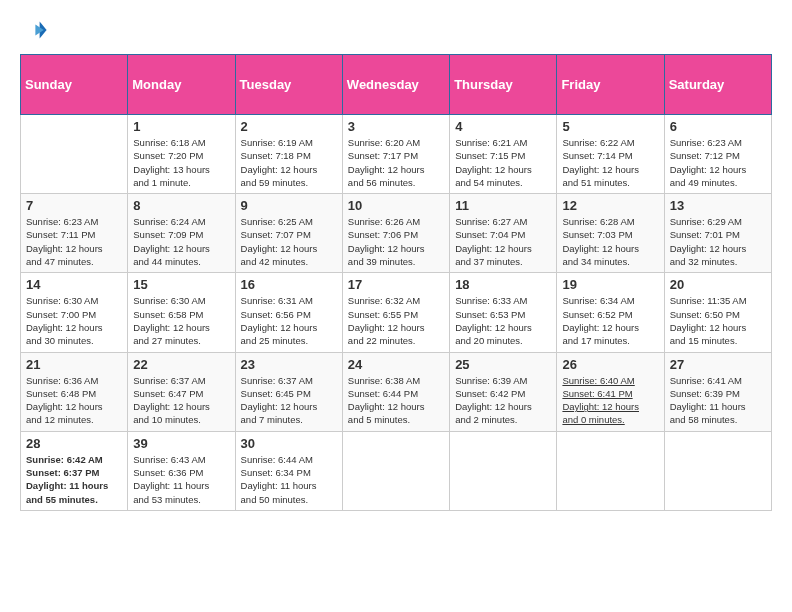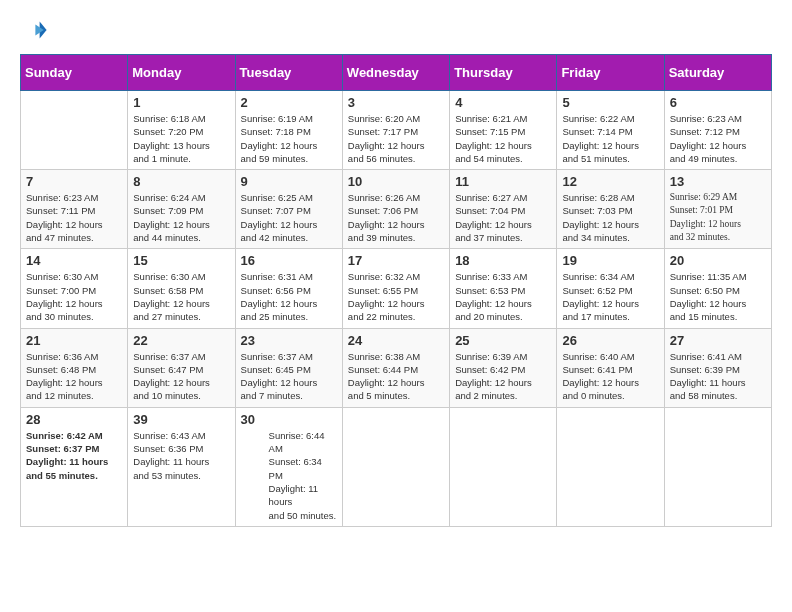--- a/index.html
+++ b/index.html
@@ -43,25 +43,25 @@
     .location {
       font-size: 14px;
       color: #555;
     }
     .calendar {
       width: 100%;
       border-collapse: collapse;
       border: 1px solid #ccc;
     }
     .calendar th {
-      background-color: #a21caf;
+      background-color: #ec4899;
       color: #fff;
       font-size: 13px;
       font-weight: bold;
-      padding: 10px 4px;
+      padding: 22px 4px;
       text-align: left;
       border: 1px solid #2d6aa0;
     }
     .calendar td {
       vertical-align: top;
       padding: 4px 5px;
       border: 1px solid #ccc;
       font-size: 10px;
       color: #333;
       width: 107px;
@@ -201,21 +201,21 @@
         </td>
         <td>
           <span class="day-num">12</span>
           <div class="day-info" style="white-space: pre-line;">Sunrise: 6:28 AM
 Sunset: 7:03 PM
 Daylight: 12 hours
 and 34 minutes.</div>
         </td>
         <td>
           <span class="day-num">13</span>
-          <div class="day-info" style="white-space: pre-line; font-family: Liberation Serif, serif;">Sunrise: 6:29 AM
+          <div class="day-info" style="white-space: pre-line;">Sunrise: 6:29 AM
 Sunset: 7:01 PM
 Daylight: 12 hours
 and 32 minutes.</div>
         </td>
       </tr>
       <tr>
         <td>
           <span class="day-num">14</span>
           <div class="day-info" style="white-space: pre-line;">Sunrise: 6:30 AM
 Sunset: 7:00 PM
@@ -296,21 +296,21 @@
         </td>
         <td>
           <span class="day-num">25</span>
           <div class="day-info" style="white-space: pre-line;">Sunrise: 6:39 AM
 Sunset: 6:42 PM
 Daylight: 12 hours
 and 2 minutes.</div>
         </td>
         <td>
           <span class="day-num">26</span>
-          <div class="day-info" style="white-space: pre-line;">Sunrise: 6:40 AM
+          <div class="day-info" style="white-space: pre-line; text-decoration: underline;">Sunrise: 6:40 AM
 Sunset: 6:41 PM
 Daylight: 12 hours
 and 0 minutes.</div>
         </td>
         <td>
           <span class="day-num">27</span>
           <div class="day-info" style="white-space: pre-line;">Sunrise: 6:41 AM
 Sunset: 6:39 PM
 Daylight: 11 hours
 and 58 minutes.</div>
@@ -326,21 +326,21 @@
         </td>
         <td>
           <span class="day-num">39</span>
           <div class="day-info" style="white-space: pre-line;">Sunrise: 6:43 AM
 Sunset: 6:36 PM
 Daylight: 11 hours
 and 53 minutes.</div>
         </td>
         <td>
           <span class="day-num">30</span>
-          <div class="day-info" style="white-space: pre-line; margin-left: 28px;">Sunrise: 6:44 AM
+          <div class="day-info" style="white-space: pre-line;">Sunrise: 6:44 AM
 Sunset: 6:34 PM
 Daylight: 11 hours
 and 50 minutes.</div>
         </td>
         <td class="empty"></td>
         <td class="empty"></td>
         <td class="empty"></td>
         <td class="empty"></td>
       </tr>
     </tbody>

